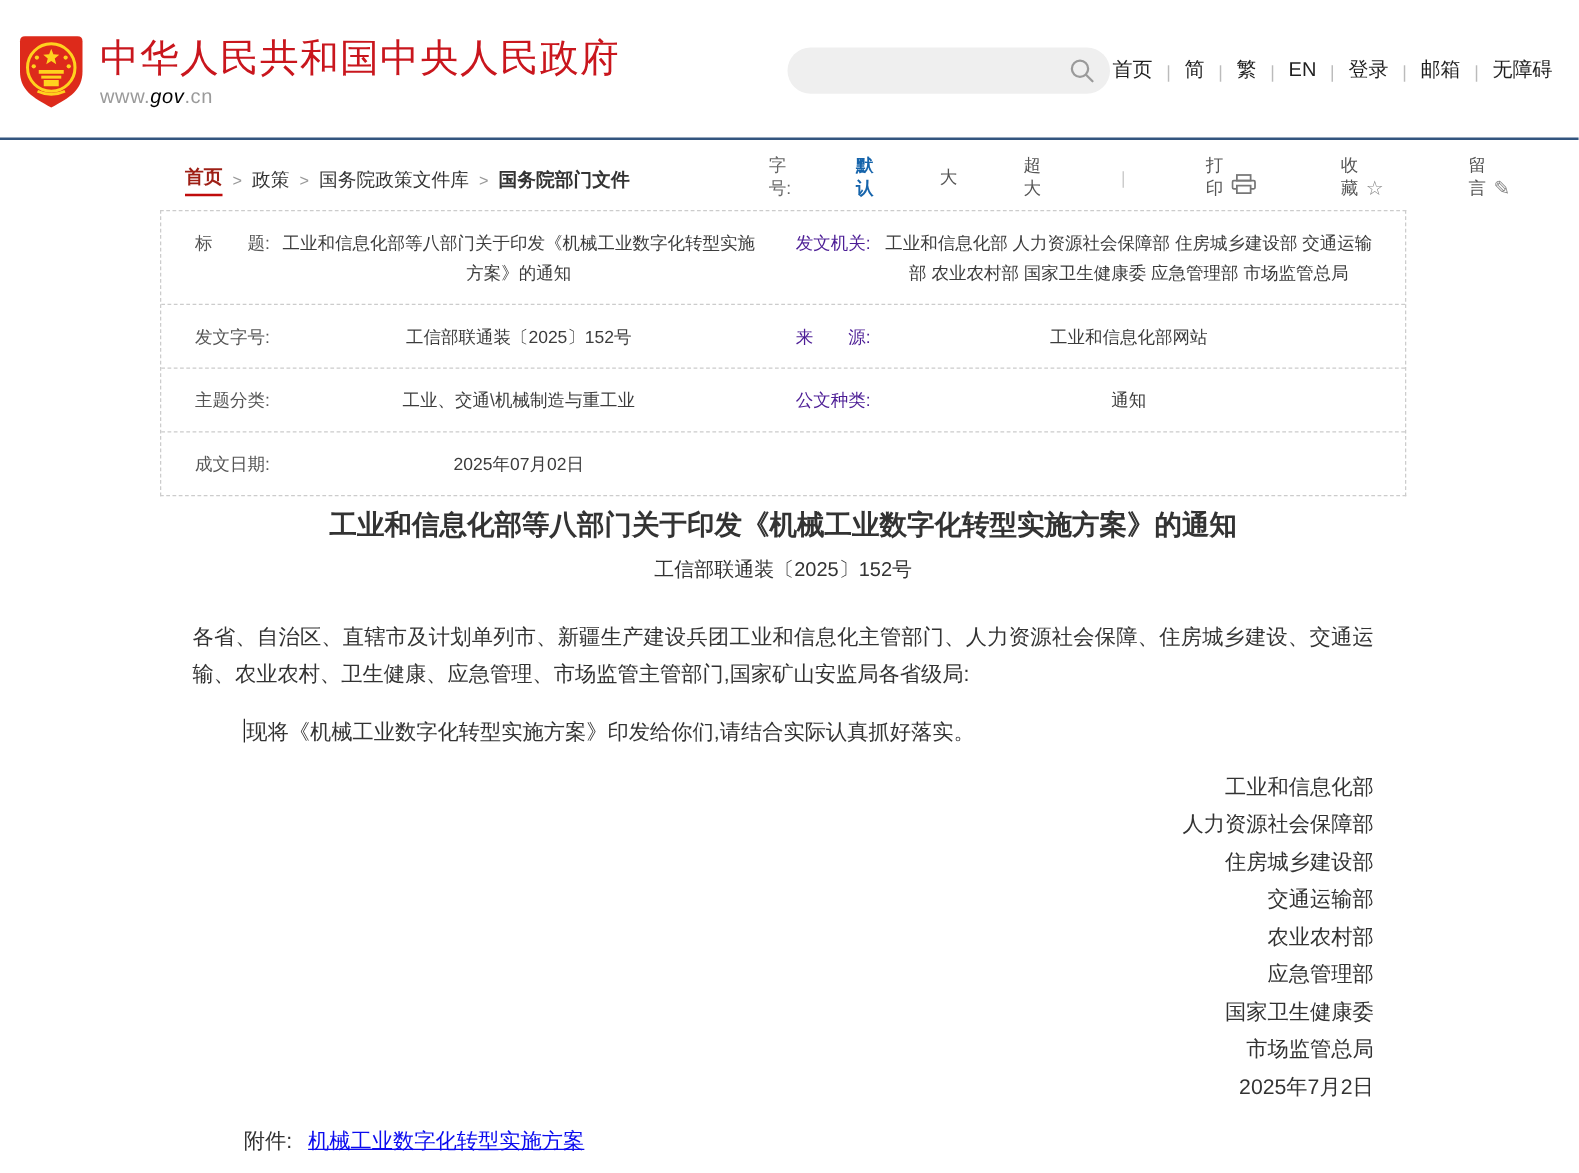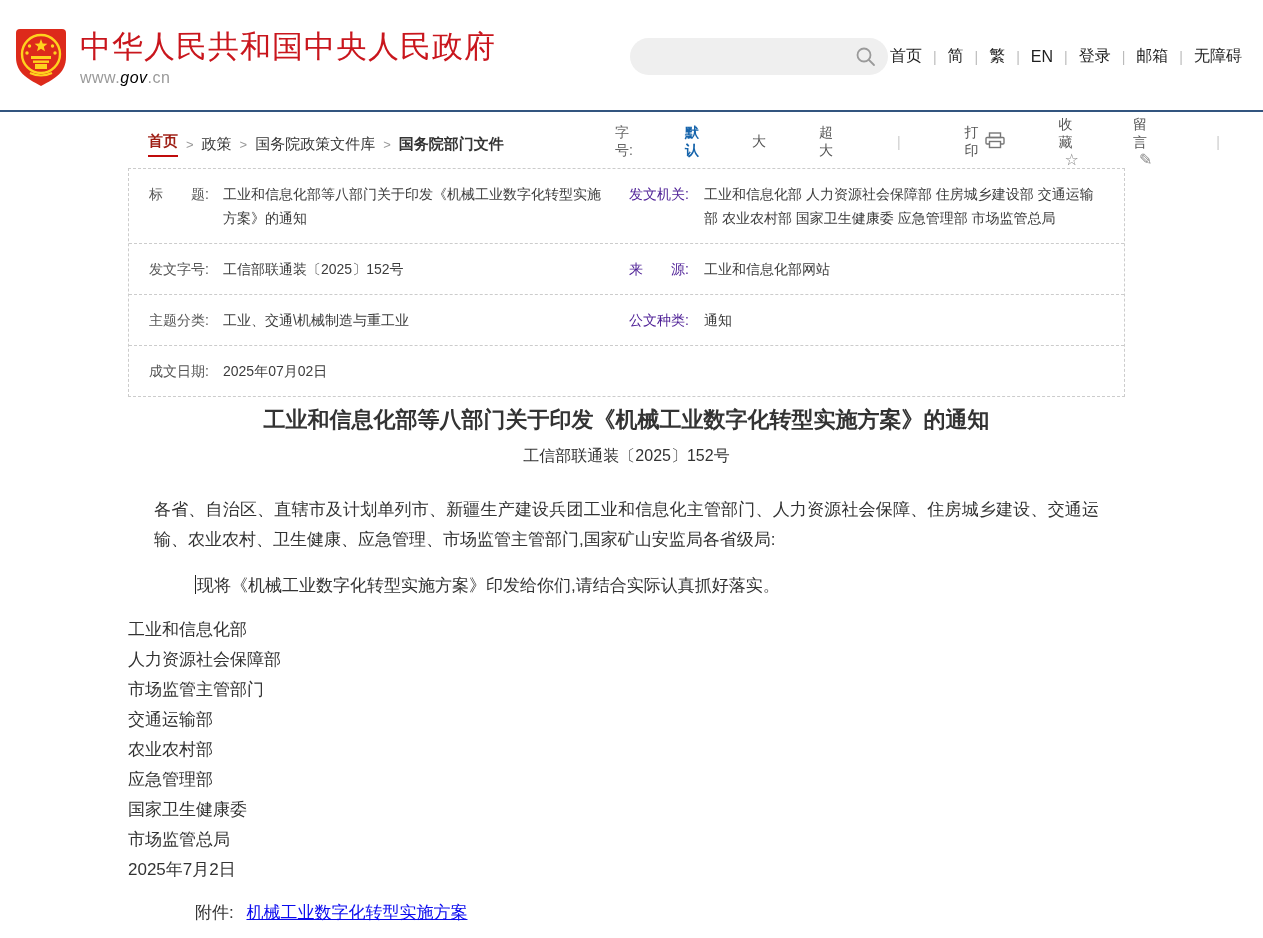--- a/index.html
+++ b/index.html
@@ -32,45 +32,45 @@
   .crumb { cursor:pointer; }
   .crumb-home { color:#9e1f15; font-weight:bold; border-bottom:2px solid #c00c0c; padding-bottom:4px; }
   .crumb-last { font-weight:bold; cursor:default; }
 
   .tools { position:absolute; left:615px; top:131px; display:flex; align-items:center;
            font-size:14px; color:#555; height:22px;gap:44px; }
   .tools .lbl { color:#666; }
   .tools .fs-default { color:#1664ab; font-weight:bold; margin-left:8px; cursor:pointer; }
   .tools .fs-opt { margin-left:9px; cursor:pointer; }
   .tools .bar { color:#ccc; margin:0 20px; }
-  .tools .act { display:flex; align-items:center; cursor:pointer; }
-  .tools .act + .act { margin-left:10px;flex-direction:column; }
+  .tools .act { display:flex; align-items:flex-end; cursor:pointer; }
+  .tools .act + .act { margin-left:24px; }
   .tools .act .glyph { margin-left:6px; color:#888; font-size:16px; line-height:1; }
   .share { display:flex; align-items:center; }
   .share .circle { width:28px; height:28px; margin-left:12px; cursor:pointer; }
 
   
   .meta { position:absolute; left:128px; top:168px; width:997px; border:1px dashed #ccc;
-          font-size:14px; color:#3c3c3c; background:#fff; }
+          font-size:14px; color:#3c3c3c; background:#fff;text-align:center; }
   .meta .row { display:flex; padding:13px 0; }
   .meta .row + .row { border-top:1px dashed #ccc; }
   .meta .lcol { display:flex; width:500px; }
   .meta .rcol { display:flex; width:495px; }
   .meta .lbl { flex:0 0 94px; padding-left:20px; color:#555; line-height:24px; white-space:pre; }
   .meta .rlbl { flex:0 0 75px; color:#4c1d95; line-height:24px; white-space:pre; }
   .meta .val { flex:1; padding-right:22px; line-height:24px; }
 
   
   .article { position:absolute; left:128px; top:406px; width:997px; color:#333; }
   .art-title { text-align:center; font-size:22px; font-weight:bold; line-height:28px; }
   .art-docnum { text-align:center; font-size:16px; margin-top:12px; }
   .art-body { margin-top:28px; padding:0 26px; font-size:17px; line-height:30px; text-align:justify; }
   .art-body p.p2 { margin-top:16px; padding-left:41px; }
   .caret { display:inline-block; width:1px; height:19px; background:#222; vertical-align:-3px; margin-right:1px; }
-  .signs { margin-top:14px; padding-right:26px; font-size:17px; line-height:30px; }
+  .signs { margin-top:14px; padding-right:26px; text-align:right; font-size:17px; line-height:30px; }
   .attach { margin-top:16px; padding-left:67px; font-size:17px; }
   .attach .link { color:#0b0bee; text-decoration:underline; cursor:pointer; margin-left:8px;margin-top:44px; }
 </style>
 </head>
 <body>
 
 <div class="page">
 
   <div class="header">
 
@@ -234,21 +234,21 @@
     <div class="art-docnum">工信部联通装〔2025〕152号</div>
 
     <div class="art-body">
       <p class="p1">各省、自治区、直辖市及计划单列市、新疆生产建设兵团工业和信息化主管部门、人力资源社会保障、住房城乡建设、交通运输、农业农村、卫生健康、应急管理、市场监管主管部门,国家矿山安监局各省级局:</p>
       <p class="p2"><span class="caret"></span><span>现将《机械工业数字化转型实施方案》印发给你们,请结合实际认真抓好落实。</span></p>
     </div>
 
     <div class="signs">
       <div>工业和信息化部</div>
       <div>人力资源社会保障部</div>
-      <div>市场监管主管部门</div>
+      <div>住房城乡建设部</div>
       <div>交通运输部</div>
       <div>农业农村部</div>
       <div>应急管理部</div>
       <div>国家卫生健康委</div>
       <div>市场监管总局</div>
       <div>2025年7月2日</div>
     </div>
 
     <div class="attach">
       <span>附件:</span>

